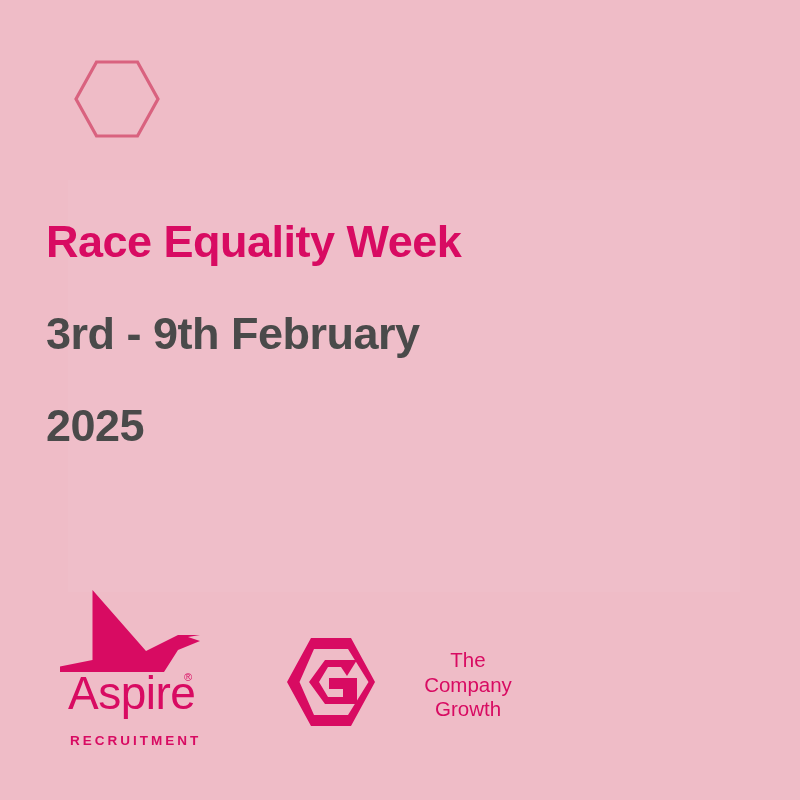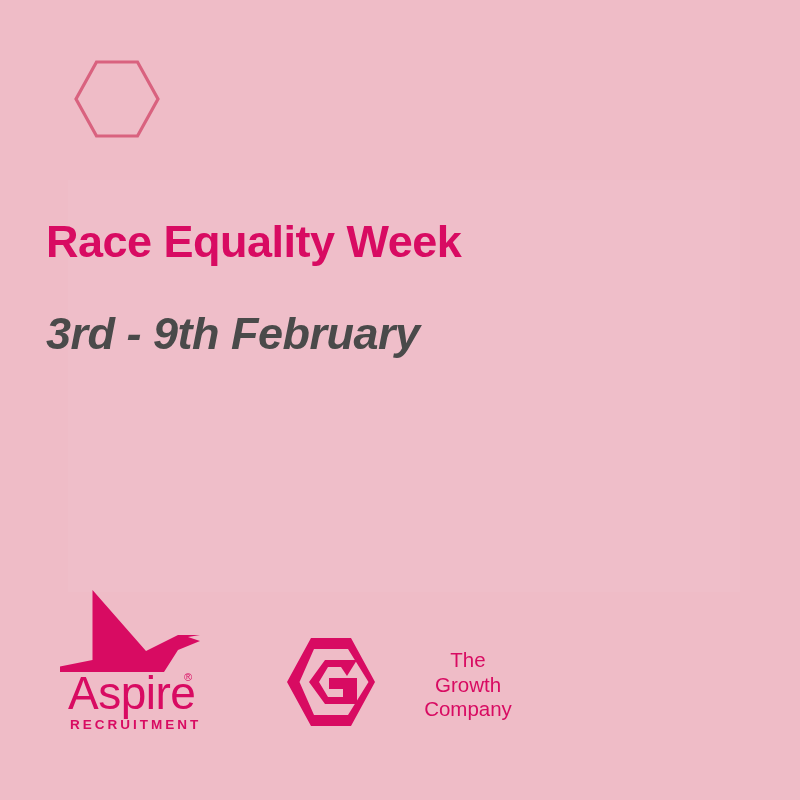--- a/index.html
+++ b/index.html
@@ -49,21 +49,21 @@
   }
   .headline-line {
     display:block;
     font-weight:700;
     font-size:45px;
     line-height:92px;
     letter-spacing:-0.5px;
     white-space:nowrap;
   }
   .line-title { color:#d80b62; }
-  .line-date  { color:#4a4a4a;font-style:italic; }
+  .line-date  { color:#4a4a4a; }
 
   
   .logo-row {
     position:absolute;
     left:60px;
     top:588px;
     width:700px;
     height:170px;
   }
 
@@ -98,21 +98,21 @@
   }
   .aspire-reg {
     position:absolute;
     left:116px; top:2px;
     font-size:11px;
     line-height:11px;
     color:#d80b62;
   }
   .aspire-sub {
     position:absolute;
-    left:10px; top:130px;
+    left:10px; top:146px;
     font-size:13.5px;
     font-weight:700;
     line-height:14px;
     color:#d80b62;
     letter-spacing:3.0px;
   }
 
   
   .gc-logo {
     position:absolute;
@@ -150,20 +150,21 @@
 
   <div class="hex-deco">
     <svg viewBox="0 0 86 80" xmlns="http://www.w3.org/2000/svg">
       <polygon points="22.5,3 63.5,3 84,40 63.5,77 22.5,77 2,40" fill="none" stroke="#d9627f" stroke-width="3.2"></polygon>
     </svg>
   </div>
 
   <div class="headline">
     <span class="headline-line line-title">Race Equality Week</span>
     <span class="headline-line line-date">3rd - 9th February</span>
+    <span class="headline-line line-date">2025</span>
   </div>
 
   <div class="logo-row">
 
     <div class="aspire-logo">
 
       <div class="aspire-bird">
         <svg viewBox="0 0 160 85" xmlns="http://www.w3.org/2000/svg">
 
           <path d="M32.5,2 L32.5,72 L0,78.5 L0,84 L104,84 L118,62 L140,53 L128,49 L140,47
@@ -186,20 +187,20 @@
 
           <path d="M26,2 L66,2 L90,46 L66,90 L26,90 L2,46 Z
                    M29,13 L63,13 L83.5,46 L63,79 L29,79 L14.5,46 Z" fill="#d80b62" fill-rule="evenodd"></path>
 
           <path d="M40,24 L72,24 L62,40 L56,31 L43,31 L34,46 L43,61 L58,61 L58,53 L44,53 L44,42 L72,42 L72,68 L40,68 L24,46 Z" fill="#d80b62"></path>
         </svg>
       </div>
 
       <div class="gc-words">
         <span>The</span>
+        <span>Company</span>
         <span>Growth</span>
-        <span>Company</span>
       </div>
     </div>
 
   </div>
 
 </div>
 
 </body></html>

